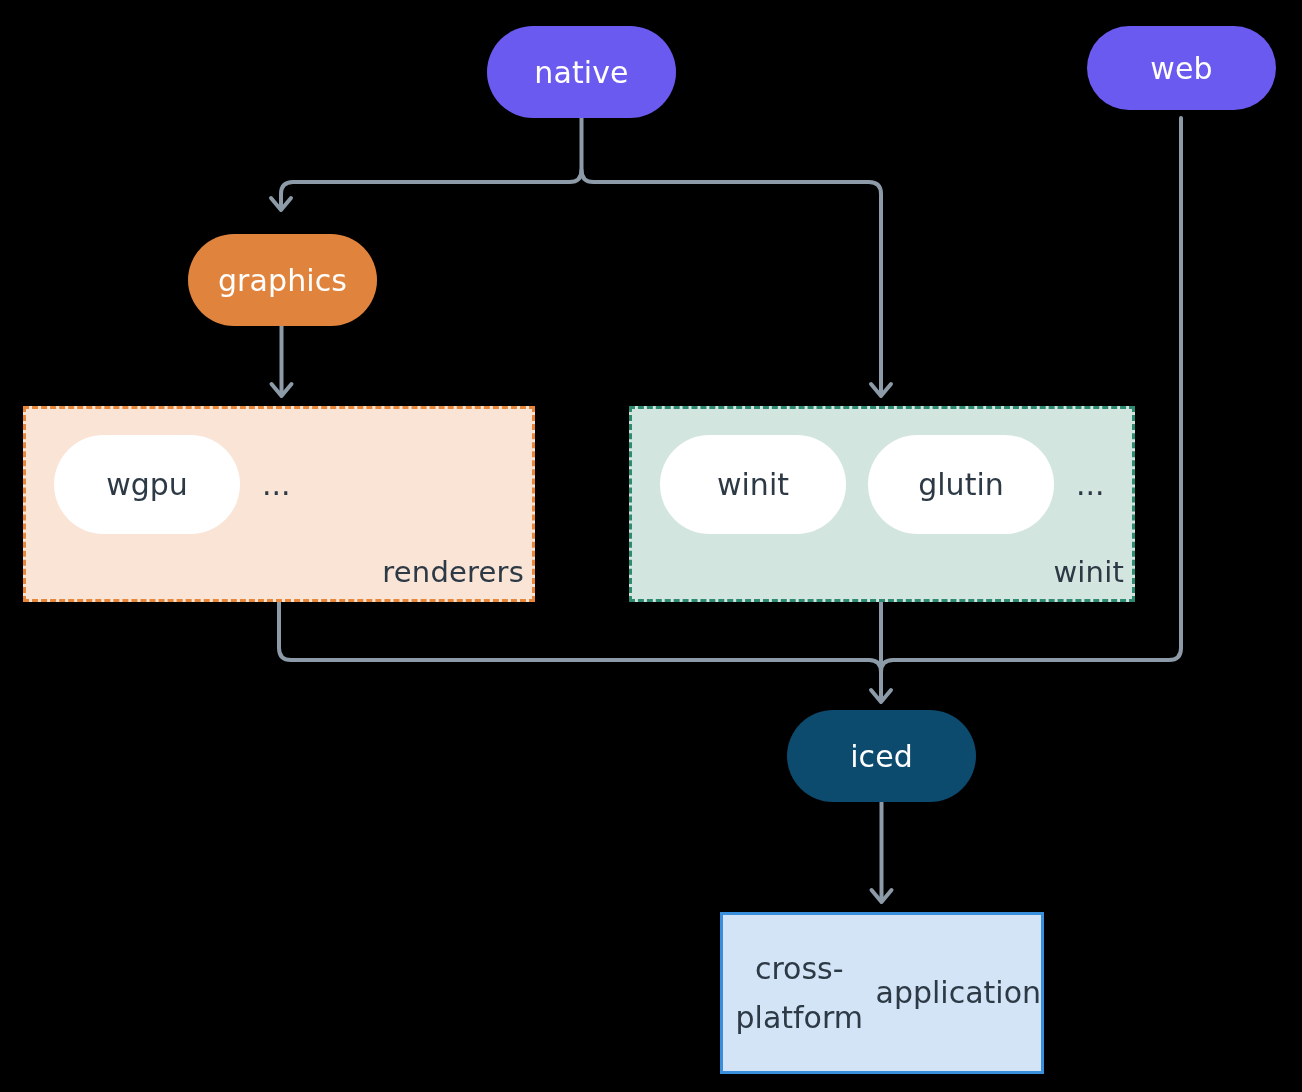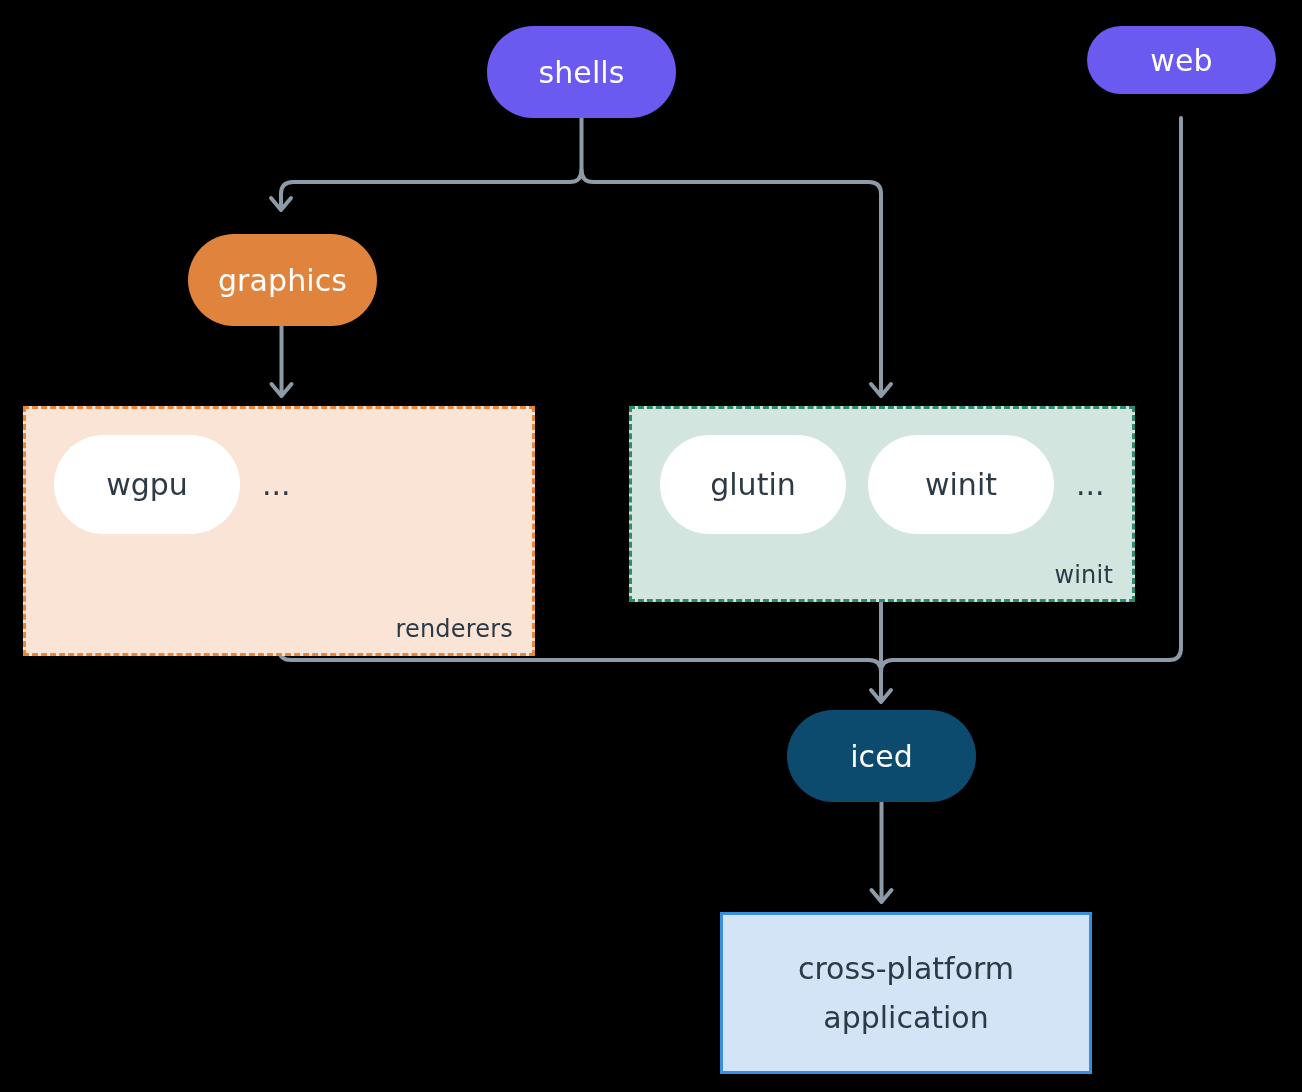--- a/index.html
+++ b/index.html
@@ -58,21 +58,21 @@
   .pill-native {
     left: 487px;
     top: 26px;
     width: 189px;
     height: 92px;
   }
   .pill-web {
     left: 1087px;
     top: 26px;
     width: 189px;
-    height: 68px;
+    height: 84px;
   }
   .pill-graphics {
     left: 188px;
     top: 218px;
     width: 189px;
     height: 92px;
     margin-top: 16px;
   }
   .pill-iced {
     left: 787px;
@@ -85,33 +85,33 @@
   .group {
     position: absolute;
     box-sizing: border-box;
     border-style: dashed;
     border-width: 3px;
   }
   .group-renderers {
     left: 23px;
     top: 406px;
     width: 512px;
-    height: 250px;
+    height: 196px;
   }
   .group-shells {
     left: 629px;
     top: 406px;
     width: 506px;
     height: 196px;
   }
   .group-label {
     position: absolute;
-    right: 19px;
+    right: 8px;
     bottom: 10px;
-    font-size: 24px;
+    font-size: 29px;
     color: #2d3a46;
     letter-spacing: 0.2px;
   }
   .group-items {
     position: absolute;
     left: 0;
     top: 26px;
     right: 0;
     display: flex;
     align-items: center;
@@ -137,27 +137,26 @@
     font-size: 30px;
     color: #2d3a46;
     line-height: 99px;
   }
 
   
   .rect-node {
     position: absolute;
     left: 720px;
     top: 912px;
-    width: 372px;
+    width: 324px;
     height: 162px;
     box-sizing: border-box;
     border: 3px solid #3a8fdd;
     background: #d2e4f6;
     display: flex;
-    flex-direction: column;
     align-items: center;
     justify-content: center;
     color: #2d3a46;
     font-size: 30px;
     line-height: 1.65;
     text-align: center;
   }
 </style>
 </head>
 <body>
@@ -181,21 +180,21 @@
 
     <path class="wire" d="M 1181,118 L 1181,648 Q 1181,660 1169,660 L 893,660 Q 881,660 881,672 L 881,698"></path>
 
     <path class="wire-head" d="M 871,690 L 881,702 L 891,690"></path>
 
     <path class="wire" d="M 881.5,802 L 881.5,898"></path>
     <path class="wire-head" d="M 871.5,890 L 881.5,902 L 891.5,890"></path>
   </svg>
 
   <div class="pill pill-native" style="background:#6a5af0;">
-    <span>shells</span>
+    <span>native</span>
   </div>
 
   <div class="pill pill-web" style="background:#6a5af0;">
     <span>web</span>
   </div>
 
   <div class="pill pill-graphics" style="background:#e0833c;">
     <span>graphics</span>
   </div>
 
@@ -205,24 +204,24 @@
         <span>wgpu</span>
       </div>
       <div class="ellipsis">...</div>
     </div>
     <div class="group-label">renderers</div>
   </div>
 
   <div class="group group-shells" style="background:#d3e5df; border-color:#2e8b72;">
     <div class="group-items">
       <div class="leaf">
-        <span>glutin</span>
+        <span>winit</span>
       </div>
       <div class="leaf">
-        <span>winit</span>
+        <span>glutin</span>
       </div>
       <div class="ellipsis">...</div>
     </div>
     <div class="group-label">winit</div>
   </div>
 
   <div class="pill pill-iced" style="background:#0c4a6e;">
     <span>iced</span>
   </div>
 

